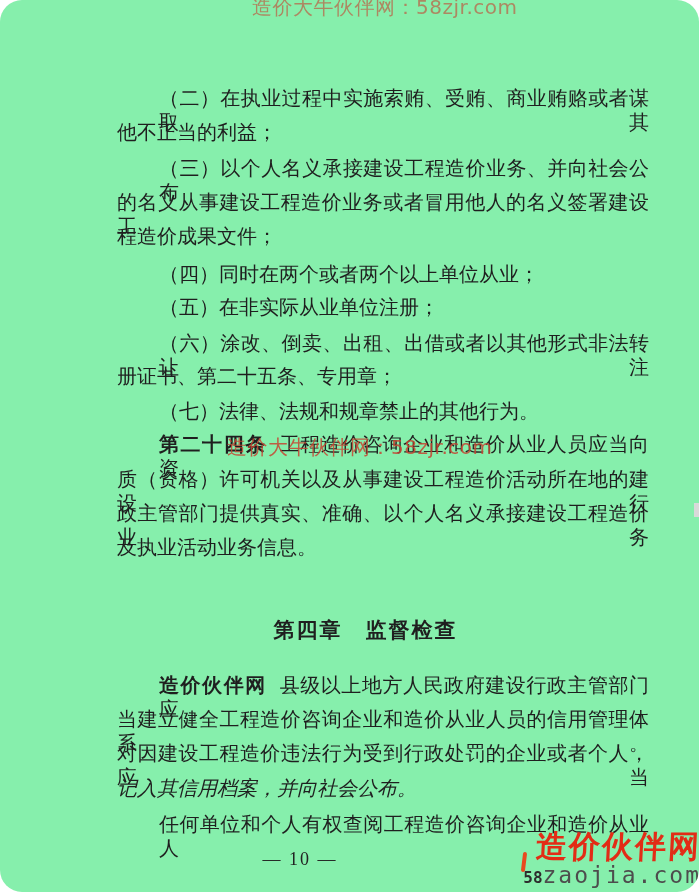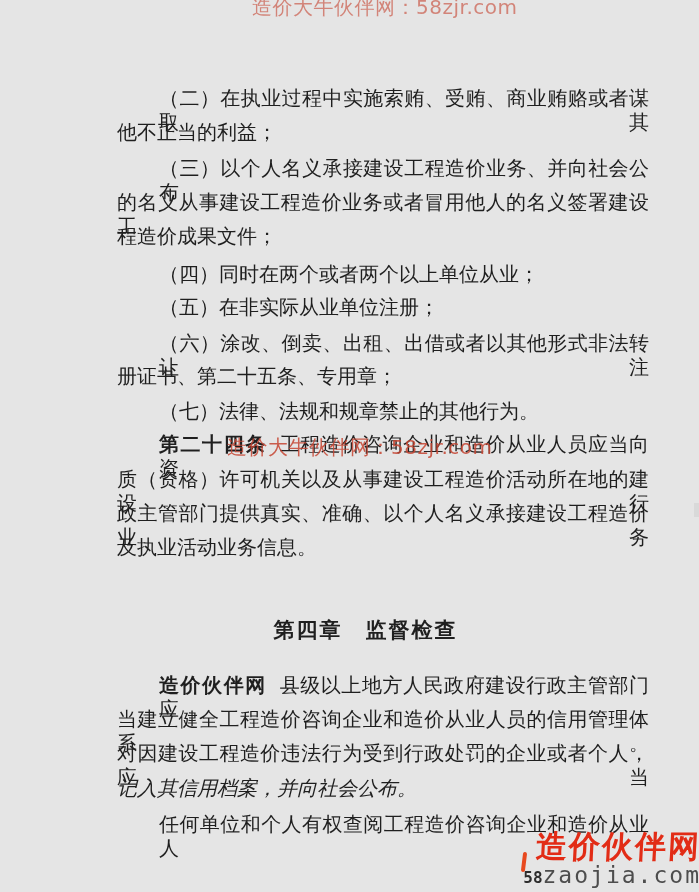--- a/index.html
+++ b/index.html
@@ -4,21 +4,21 @@
 <style>
   html,body{margin:0;padding:0;}
   body{
     width:699px;height:892px;
     background:#ffffff;
     font-family:"Liberation Serif","DejaVu Serif",serif;
     overflow:hidden;position:relative;
   }
   .page{
     position:absolute;left:0;top:0;width:699px;height:892px;
-    background:#e5e5e5;overflow:hidden;
+    background:#86efac;overflow:hidden;border-radius:22px;
   }
   
   .line{
     position:absolute;left:78px;width:532px;
     font-size:20px;line-height:24px;color:#1f1f1f;
     white-space:nowrap;
     margin-left:39px;
   }
   .line.just{white-space:normal;text-align:justify;text-align-last:justify;}
   .line.ind{padding-left:42px;width:490px;}
@@ -96,20 +96,21 @@
       <div class="line just" style="top: 707px;">当建立健全工程造价咨询企业和造价从业人员的信用管理体系。</div>
       <div class="line just" style="top: 741px;">对因建设工程造价违法行为受到行政处罚的企业或者个人，应当</div>
       <div class="line" style="top: 776px; font-style: italic;">记入其信用档案，并向社会公布。</div>
       <div class="line just ind" style="top: 812px;">任何单位和个人有权查阅工程造价咨询企业和造价从业人</div>
     </div>
 
   <div class="wm wm-mid" style="color: rgb(198, 69, 50);">造价大牛伙伴网：58zjr.com</div>
 
   <h2 class="chapter">第四章　监督检查</h2>
 
+  <div class="pageno">— 10 —</div>
 
   <div class="edge-artifact"></div>
 
   <div class="logo">
     <span class="logo-tick"></span>
     <span class="logo-name" style="color: rgb(226, 44, 22);">造价伙伴网</span>
     <span class="logo-domain">
       <span class="logo-58" style="color: rgb(45, 45, 45);">58</span><span class="logo-site" style="color: rgb(77, 77, 77);">zaojia.com</span>
     </span>
   </div>

